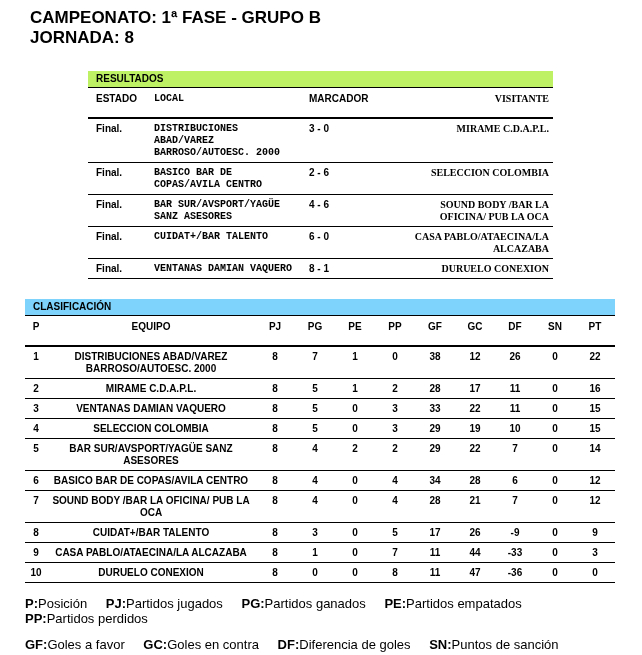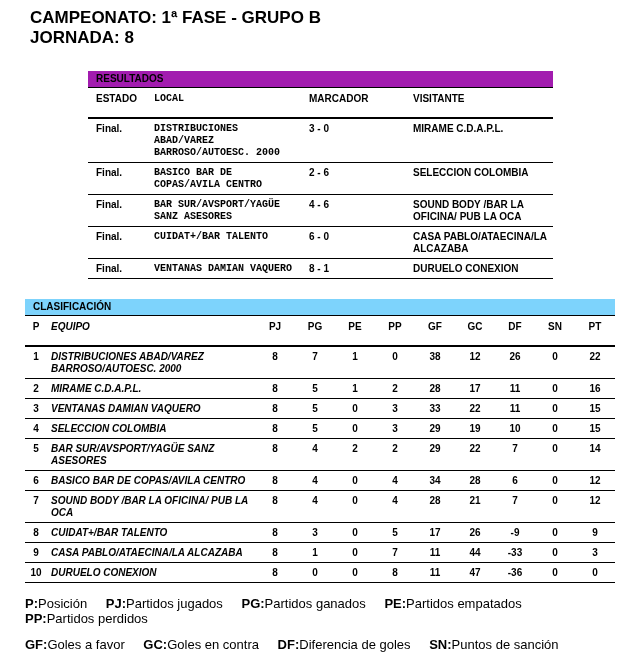--- a/index.html
+++ b/index.html
@@ -33,44 +33,44 @@
   td {
     font-size: 10px; font-weight: bold; line-height: 12px;
     padding: 4px 4px 3px; border-bottom: 1px solid #000;
     vertical-align: top; word-wrap: break-word;
   }
 
   
   .res-estado { text-align: left; padding-left: 8px; }
   .res-local { text-align: left; padding-right: 8px; font-family: Liberation Mono, monospace; }
   .res-marcador { text-align: left; }
-  .res-visitante { text-align: left; padding-left: 8px; }
+  .res-visitante { text-align: right; padding-left: 8px; font-family: Liberation Serif, serif; }
 
   
   .cl-p { text-align: center; padding-left: 1px; padding-right: 1px; }
-  .cl-team { text-align: left; padding-left: 4px; font-style: italic; }
+  .cl-team { text-align: center; padding-left: 4px; }
   .cl-num { text-align: center; padding-left: 1px; padding-right: 1px; }
 
   .legend { position: absolute; left: 25px; top: 596px; font-size: 13px; }
   .legend-line { margin-bottom: 11px; }
   .legend-item { margin-right: 15px; white-space: nowrap; }
   .legend-item b { font-weight: bold; }
 </style>
 </head>
 <body>
 
 <div class="page">
 
   <div class="page-header">
     <div>CAMPEONATO: 1ª FASE - GRUPO B</div>
     <div>JORNADA: 8</div>
   </div>
 
   <div class="section" id="resultados-section">
-    <div class="bar" style="background: #a21caf;">
+    <div class="bar" style="background: #bef264;">
       <span>RESULTADOS</span>
     </div>
     <table>
       <colgroup>
         <col style="width:62px">
           <col style="width:155px">
           <col style="width:100px">
           <col style="width:148px">
       </colgroup>
       <thead>

